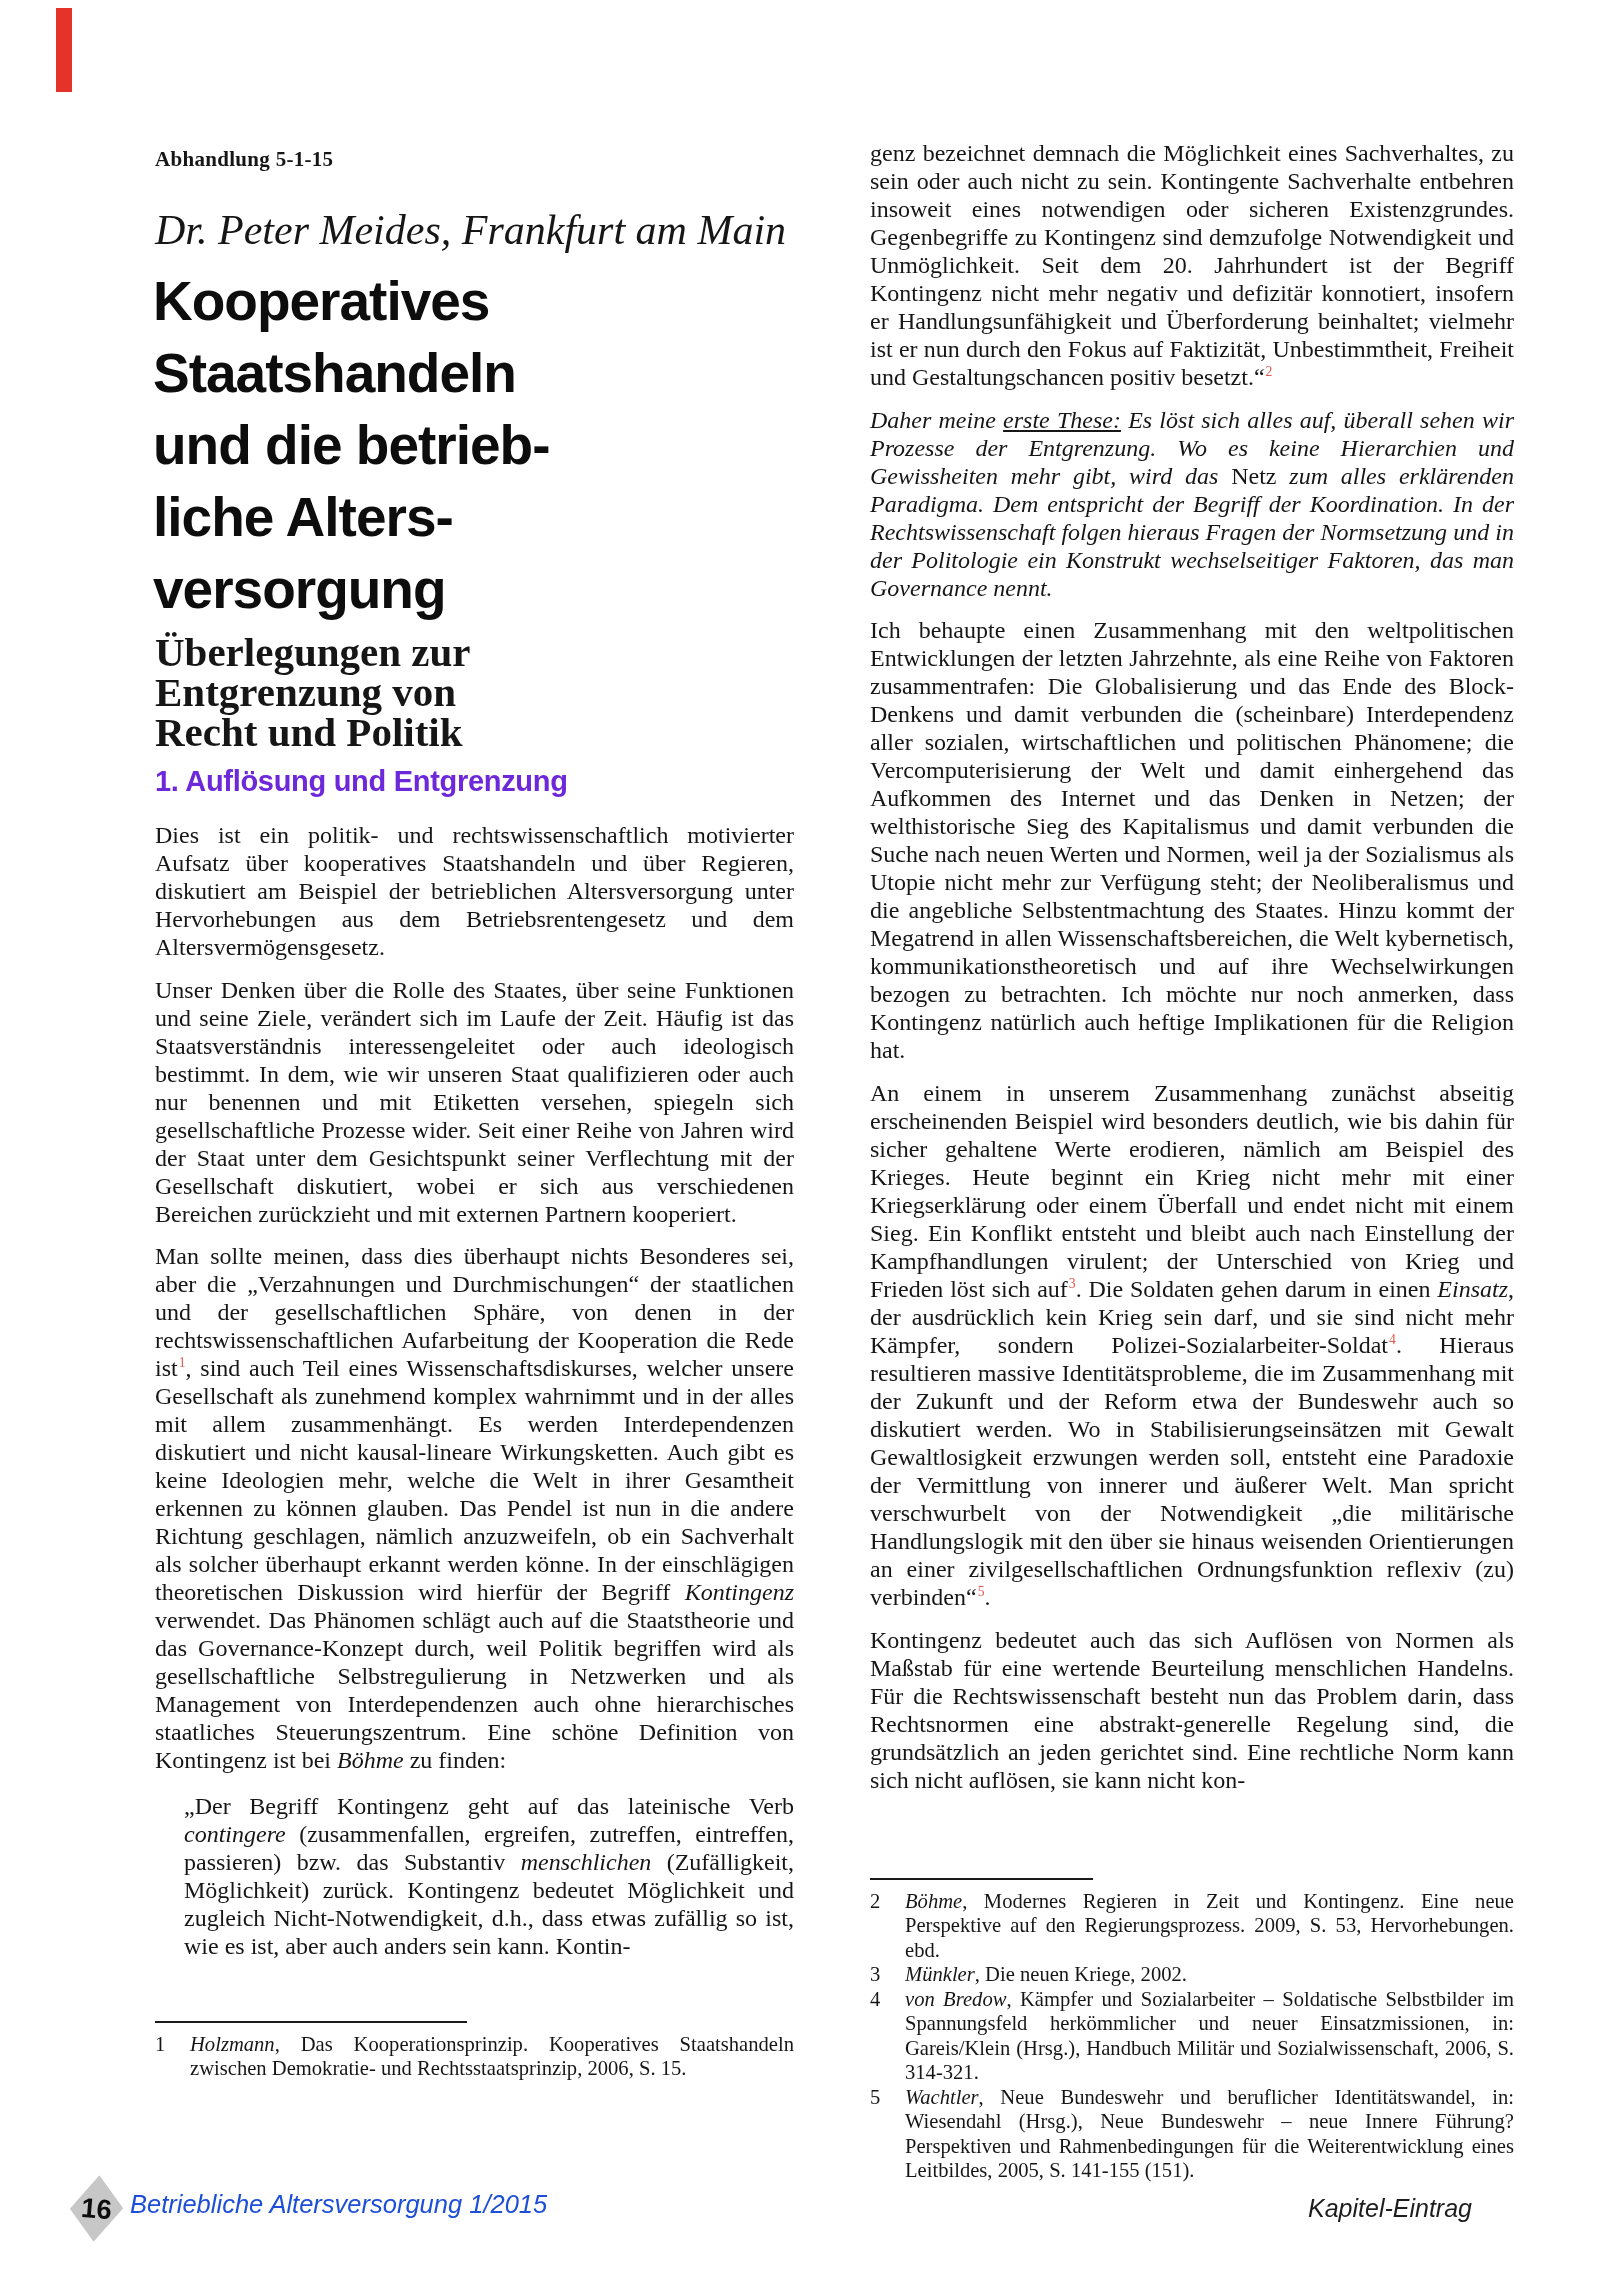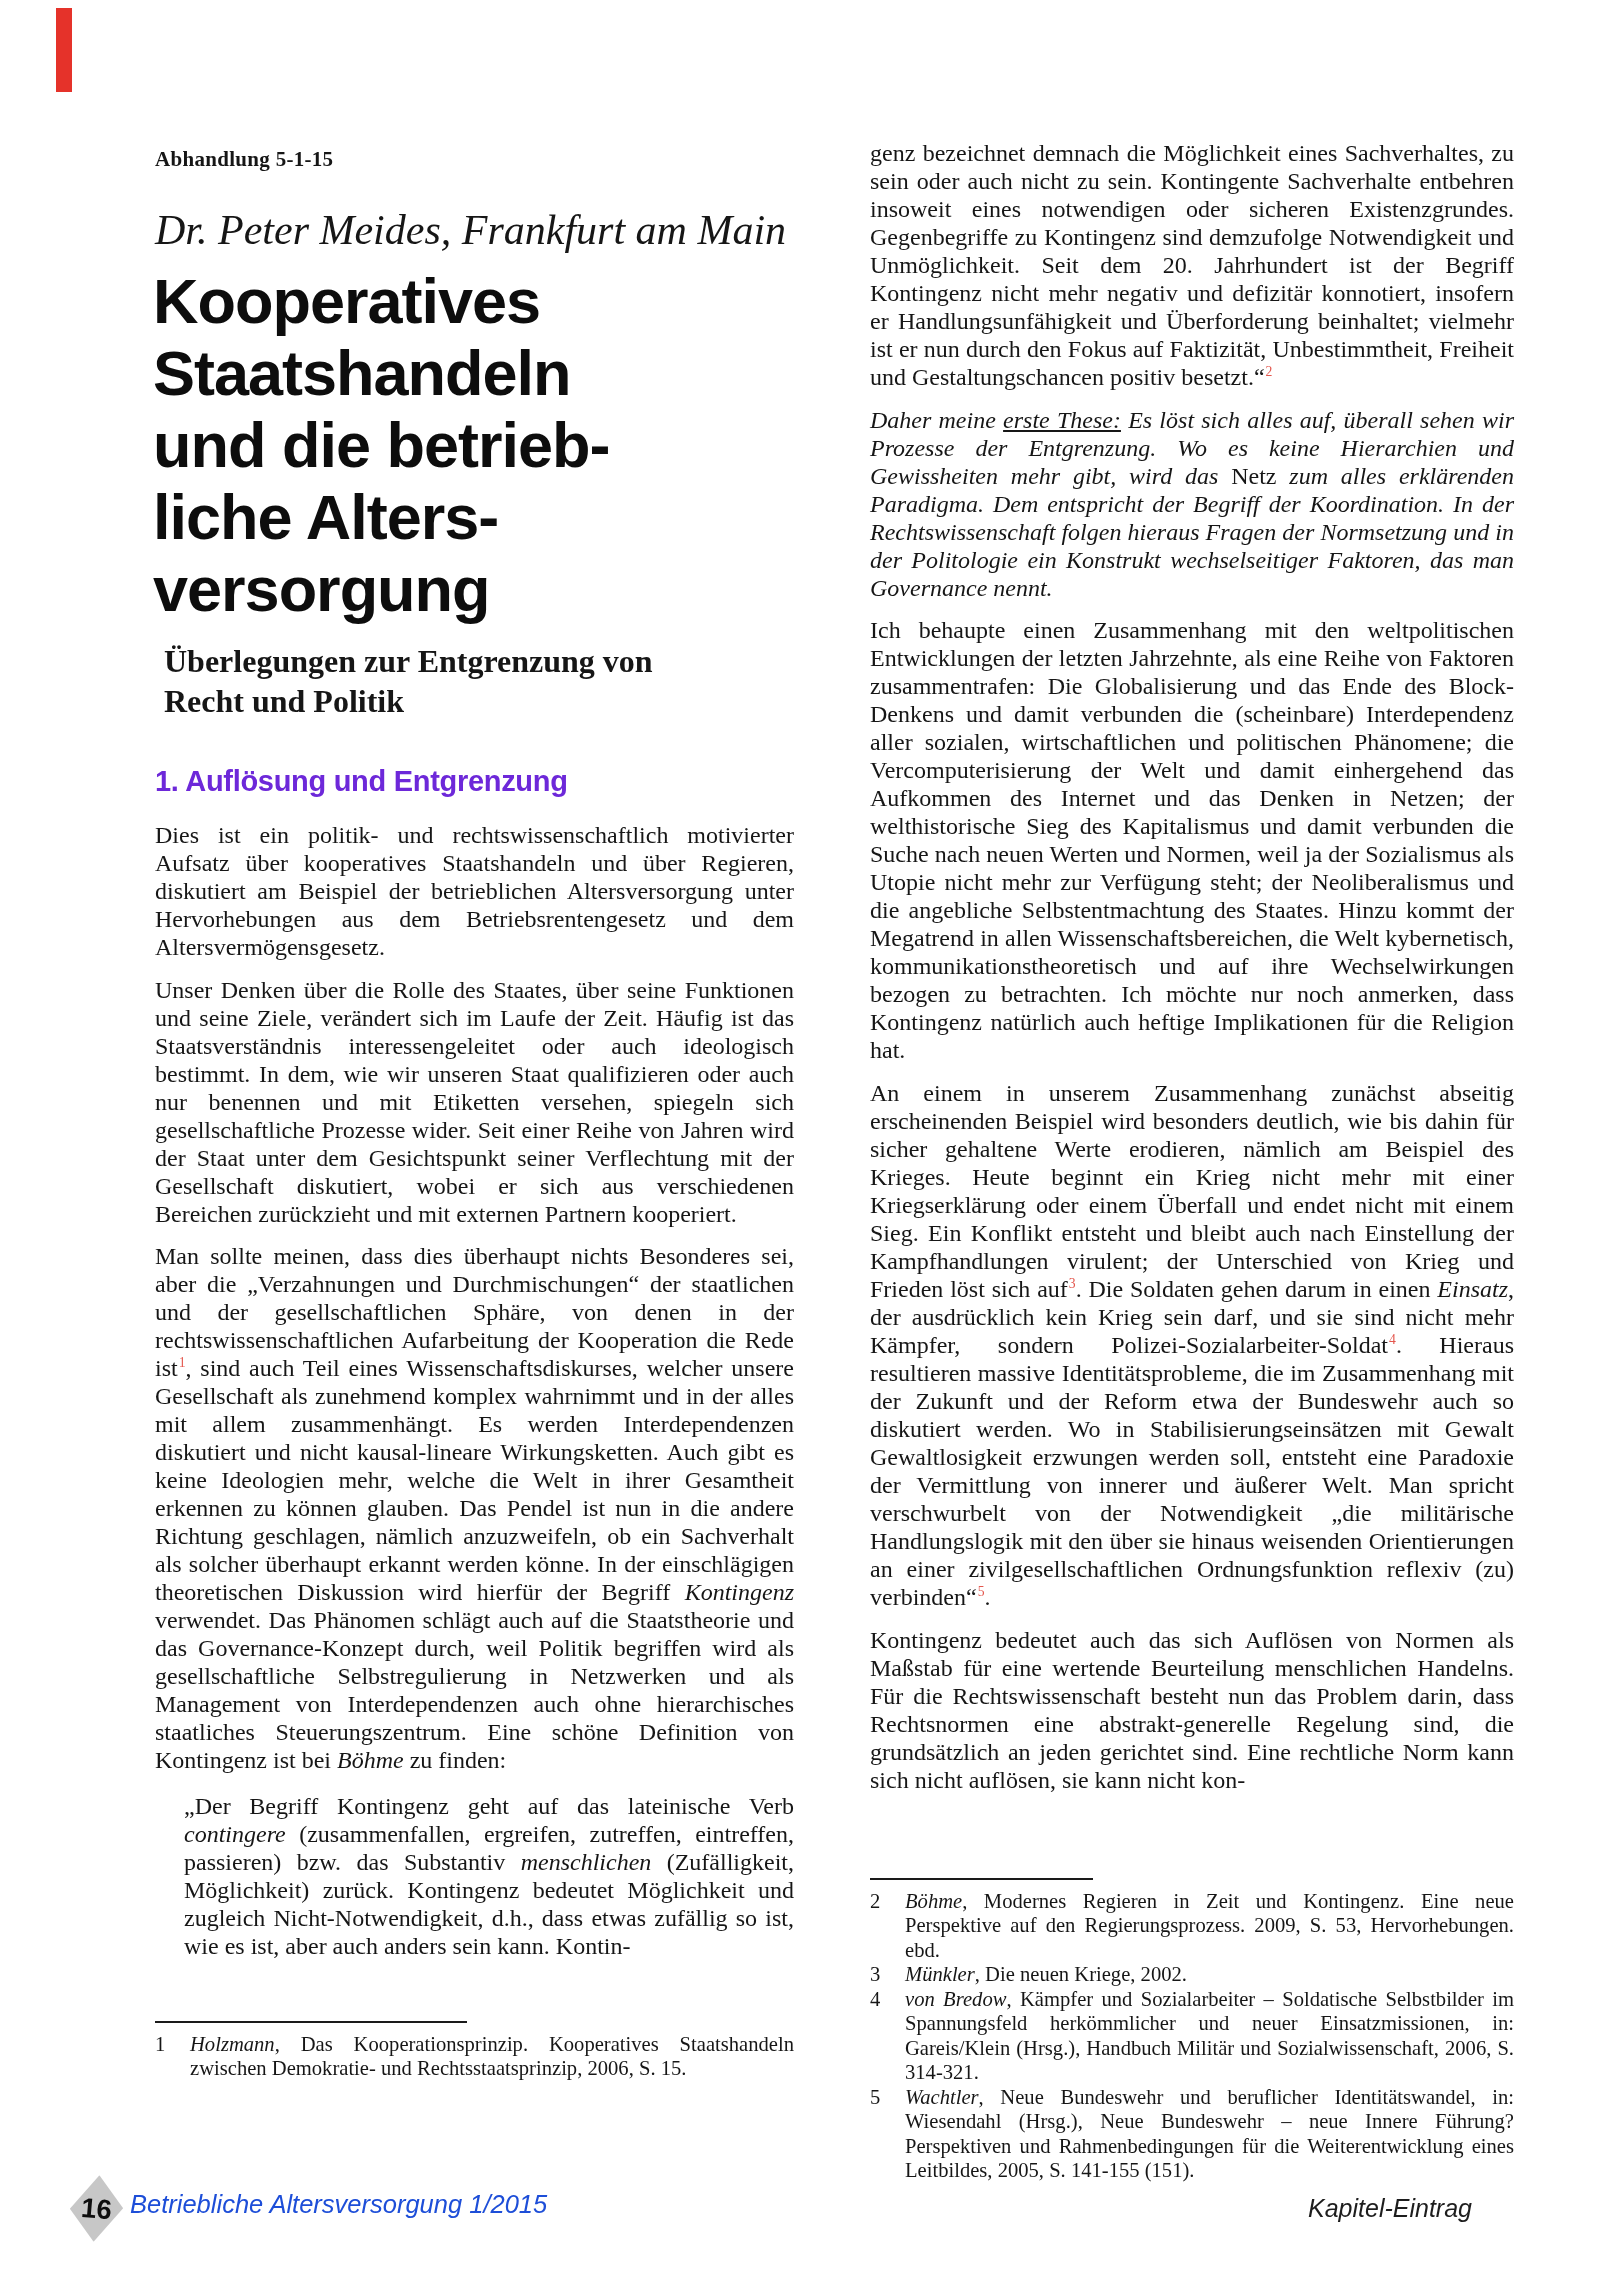--- a/index.html
+++ b/index.html
@@ -30,32 +30,32 @@
     left: 155px; top: 206px;
     font-size: 42px;
     font-style: italic;
   }
   .title {
     position: absolute;
     left: 153px; top: 265px;
     width: 588px;
     margin: 0;
     font-family: "Liberation Sans", sans-serif;
-    font-size: 63px;
+    font-size: 55px;
     line-height: 72px;
     font-weight: bold;
     letter-spacing: -1px;
     color: #0d0d0d;
   }
   .subtitle {
     position: absolute;
     left: 155px; top: 632px;
     width: 549px;
-    margin: 9px;
-    font-size: 32px;
+    margin: 0;
+    font-size: 41px;
     line-height: 40px;
     font-weight: bold;
   }
   .sec-heading {
     position: absolute;
     left: 155px; top: 765px;
     margin: 0;
     font-family: "Liberation Sans", sans-serif;
     font-size: 29px;
     font-weight: bold;

